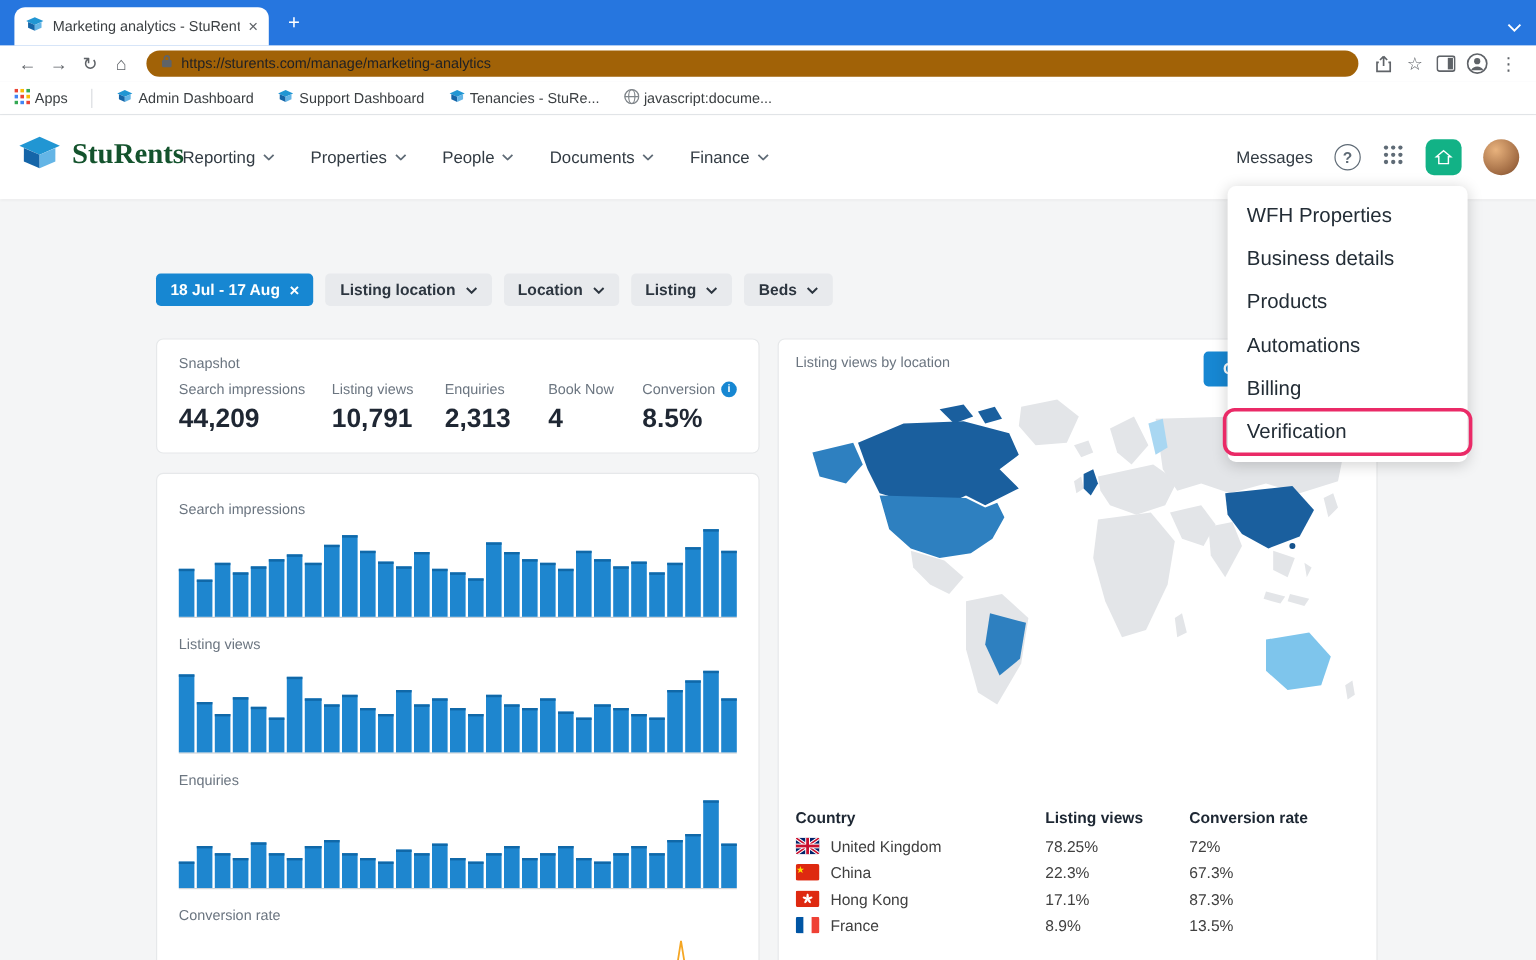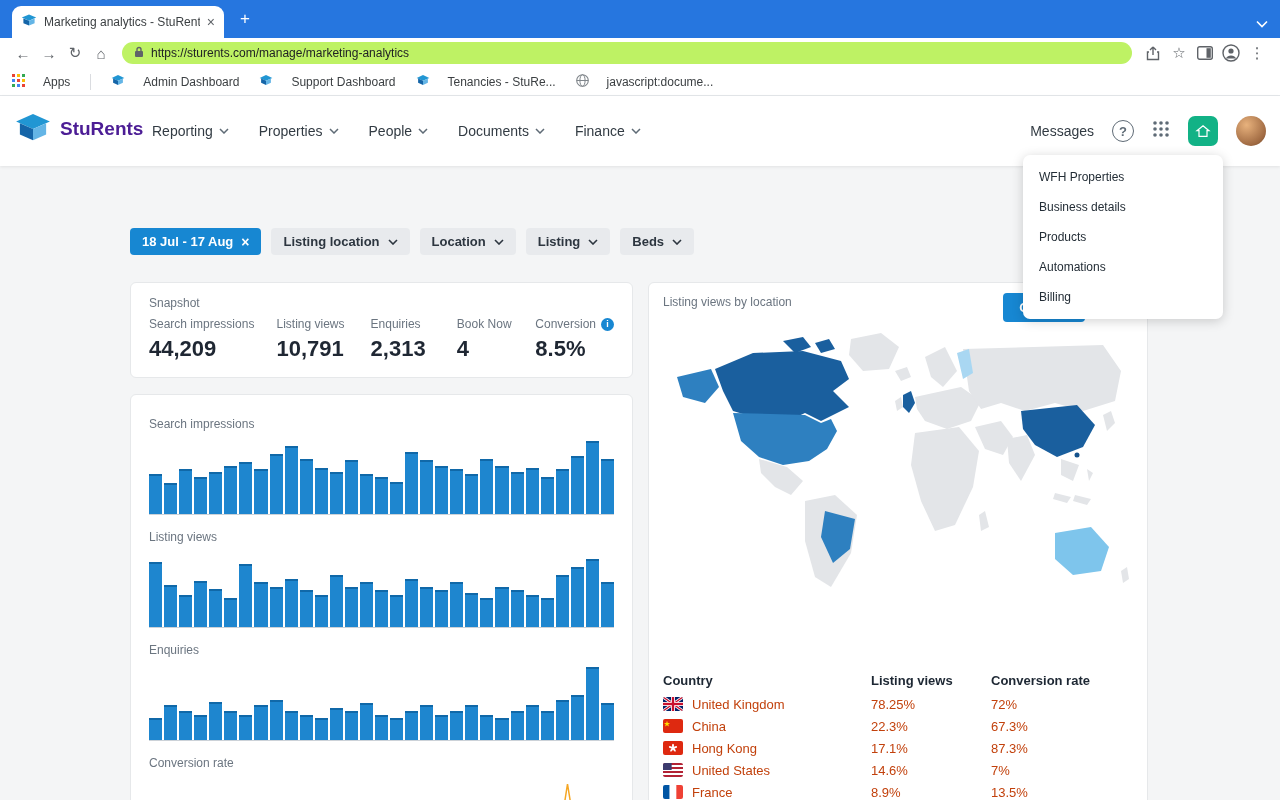--- a/index.html
+++ b/index.html
@@ -13,49 +13,49 @@
   .tab-title { font-size:12px; color:#3c4043; white-space:nowrap; overflow:hidden; flex:1; }
   .tab-close { font-size:14px; color:#5f6368; cursor:default; }
   .newtab-btn { position:absolute; left:234px; top:9px; width:22px; height:22px; color:#fff;
     font-size:17px; line-height:20px; text-align:center; }
   .profile-chev { position:absolute; right:12px; top:14px; }
 
   .toolbar { position:absolute; top:38px; left:0; right:0; height:30px; background:#fff;
     display:flex; align-items:center; padding:0 10px; }
   .tbtn { width:26px; height:26px; display:flex; align-items:center; justify-content:center;
     color:#5f6368; font-size:15px; flex:0 0 auto; }
-  .addressbar { flex:1; height:22px; background:#bef264; border-radius:12px; display:flex;
+  .addressbar { flex:1; height:22px; background:#a16207; border-radius:12px; display:flex;
     align-items:center; gap:7px; padding:0 12px; margin:0 8px; }
   .url-text { font-size:12px; color:#202124; white-space:nowrap; }
 
   .bookmarks { position:absolute; top:68px; left:0; right:0; height:28px; background:#fff;
     border-bottom:1px solid #e4e7ea; display:flex; align-items:center; gap:20px; padding:0 12px; }
-  .bm { display:flex; align-items:center; gap:18px; font-size:12px; color:#3c4043; }
+  .bm { display:flex; align-items:center; gap:4px; font-size:12px; color:#3c4043; }
   .bm-sep { width:1px; height:16px; background:#dadce0; }
 
   
   .site-header { position:absolute; top:96px; left:0; right:0; height:70px; background:#fff;
     box-shadow:0 1px 3px rgba(0,0,0,.08); z-index:5; }
   .logo { position:absolute; left:14px; top:16px; display:flex; align-items:center; gap:8px; }
-  .brand { font-size:19px; font-weight:bold; color:#4c1d95; }
+  .brand { font-size:24px; font-weight:bold; color:#14532d;font-family:Liberation Serif, serif; }
   .site-nav { position:absolute; left:152px; top:0; height:70px; display:flex; align-items:center; gap:30px; }
   .nav-item { display:flex; align-items:center; gap:6px; font-size:14px; color:#323b43; font-weight:500; }
   .header-right { position:absolute; right:14px; top:0; height:70px; display:flex; align-items:center; gap:18px; }
   .messages { font-size:14px; color:#323b43; }
   .qicon { width:22px; height:22px; border:1.6px solid #5f6b76; border-radius:50%; color:#5f6b76;
     font-size:13px; font-weight:bold; display:flex; align-items:center; justify-content:center; }
   .appicon { width:30px; height:30px; background:#12b286; border-radius:7px; display:flex;
     align-items:center; justify-content:center; }
   .avatar { width:30px; height:30px; border-radius:50%;
     background:radial-gradient(circle at 35% 30%, #e8b27d, #a06a42 70%, #6e4527); }
 
   
   .menu { position:absolute; left:1023px; top:155px; width:200px; background:#fff; border-radius:7px;
     box-shadow:0 2px 12px rgba(0,0,0,.18); padding:7px 0; z-index:50; }
-  .menu-item { position:relative; padding:8px 16px; font-size:12px; color:#232d36; }
+  .menu-item { position:relative; padding:8px 16px; font-size:17px; color:#232d36; }
   .ring { position:absolute; left:-4px; right:-4px; top:-2px; bottom:-2px; border:3px solid #ea2a67;
     border-radius:10px; pointer-events:none; z-index:60; }
 
   
   .main { position:absolute; top:166px; left:0; right:0; bottom:0; overflow:hidden; }
   .page-title { position:absolute; left:130px; top:20px; font-size:21px; font-weight:bold; color:#1d2733; }
   .chips { position:absolute; left:130px; top:62px; display:flex; gap:10px; }
   .chip { height:27px; display:flex; align-items:center; gap:8px; padding:0 12px; border-radius:4px;
     font-size:13px; font-weight:600; background:#e8eaed; color:#2d3640; }
   .chip.date { background:#1787d2; color:#fff; }
@@ -80,21 +80,21 @@
     border-bottom:1px solid #ccd2d8; }
   .bar { flex:1; background:#1e86cf; border-top:2px solid #1068a8; }
   .linechart { margin-top:8px; height:120px; }
   .linechart svg { display:block; }
 
   .location-card { position:absolute; left:648px; top:116px; width:500px; height:720px; padding:12px 14px; z-index:1; }
   .country-btn { position:absolute; top:10px; right:62px; background:#1787d2; color:#fff; font-size:13px;
     font-weight:600; padding:7px 16px; border-radius:4px; border:none; }
   .map-wrap { margin-top:10px; }
   .ltable { margin-top:14px; }
-  .trow { display:flex; align-items:center; height:22px; font-size:13px; color:#c2410c; }
+  .trow { display:flex; align-items:center; height:22px; font-size:13px; color:#404040; }
   .trow.head { font-weight:bold; color:#1d2733; height:26px; }
   .cell.country { flex:0 0 208px; display:flex; align-items:center; gap:9px; }
   .cell.views { flex:0 0 120px; }
   .cell.conv { flex:1; }
   .flag { width:20px; height:14px; border-radius:2px; overflow:hidden; display:inline-flex; flex:0 0 20px; }
   .flag svg { display:block; }
 
   .chev svg { display:block; }
 </style>
 </head>
@@ -290,20 +290,24 @@
     <span class="avatar"></span>
   </div>
 </div>
 
 <div class="menu">
   <div class="menu-item">WFH Properties</div>
   <div class="menu-item">Business details</div>
   <div class="menu-item">Products</div>
   <div class="menu-item">Automations</div>
   <div class="menu-item">Billing</div>
+  <div class="menu-item">
+    <span>Verification</span>
+    <span class="ring"></span>
+  </div>
 </div>
 
 <div class="main">
 
 
   <div class="chips">
     <span class="chip date">
       <span>18 Jul - 17 Aug</span>
       <span class="x">×</span>
     </span>
@@ -603,39 +607,20 @@
           </span>
           <span>Hong Kong</span>
         </span>
         <span class="cell views">17.1%</span>
         <span class="cell conv">87.3%</span>
       </div>
       <div class="trow">
         <span class="cell country">
           <span class="flag">
             <svg width="20" height="14" viewBox="0 0 60 42">
-                <rect width="60" height="42" fill="#ffffff"></rect>
-                <g fill="#B22234">
-                  <rect y="0" width="60" height="6"></rect>
-                  <rect y="12" width="60" height="6"></rect>
-                  <rect y="24" width="60" height="6"></rect>
-                  <rect y="36" width="60" height="6"></rect>
-                </g>
-                <rect width="26" height="21" fill="#3C3B6E"></rect>
-              </svg>
-          </span>
-          <span>United States</span>
-        </span>
-        <span class="cell views">14.6%</span>
-        <span class="cell conv">7%</span>
-      </div>
-      <div class="trow">
-        <span class="cell country">
-          <span class="flag">
-            <svg width="20" height="14" viewBox="0 0 60 42">
                 <rect width="20" height="42" fill="#0055A4"></rect>
                 <rect x="20" width="20" height="42" fill="#ffffff"></rect>
                 <rect x="40" width="20" height="42" fill="#EF4135"></rect>
               </svg>
           </span>
           <span>France</span>
         </span>
         <span class="cell views">8.9%</span>
         <span class="cell conv">13.5%</span>
       </div>

